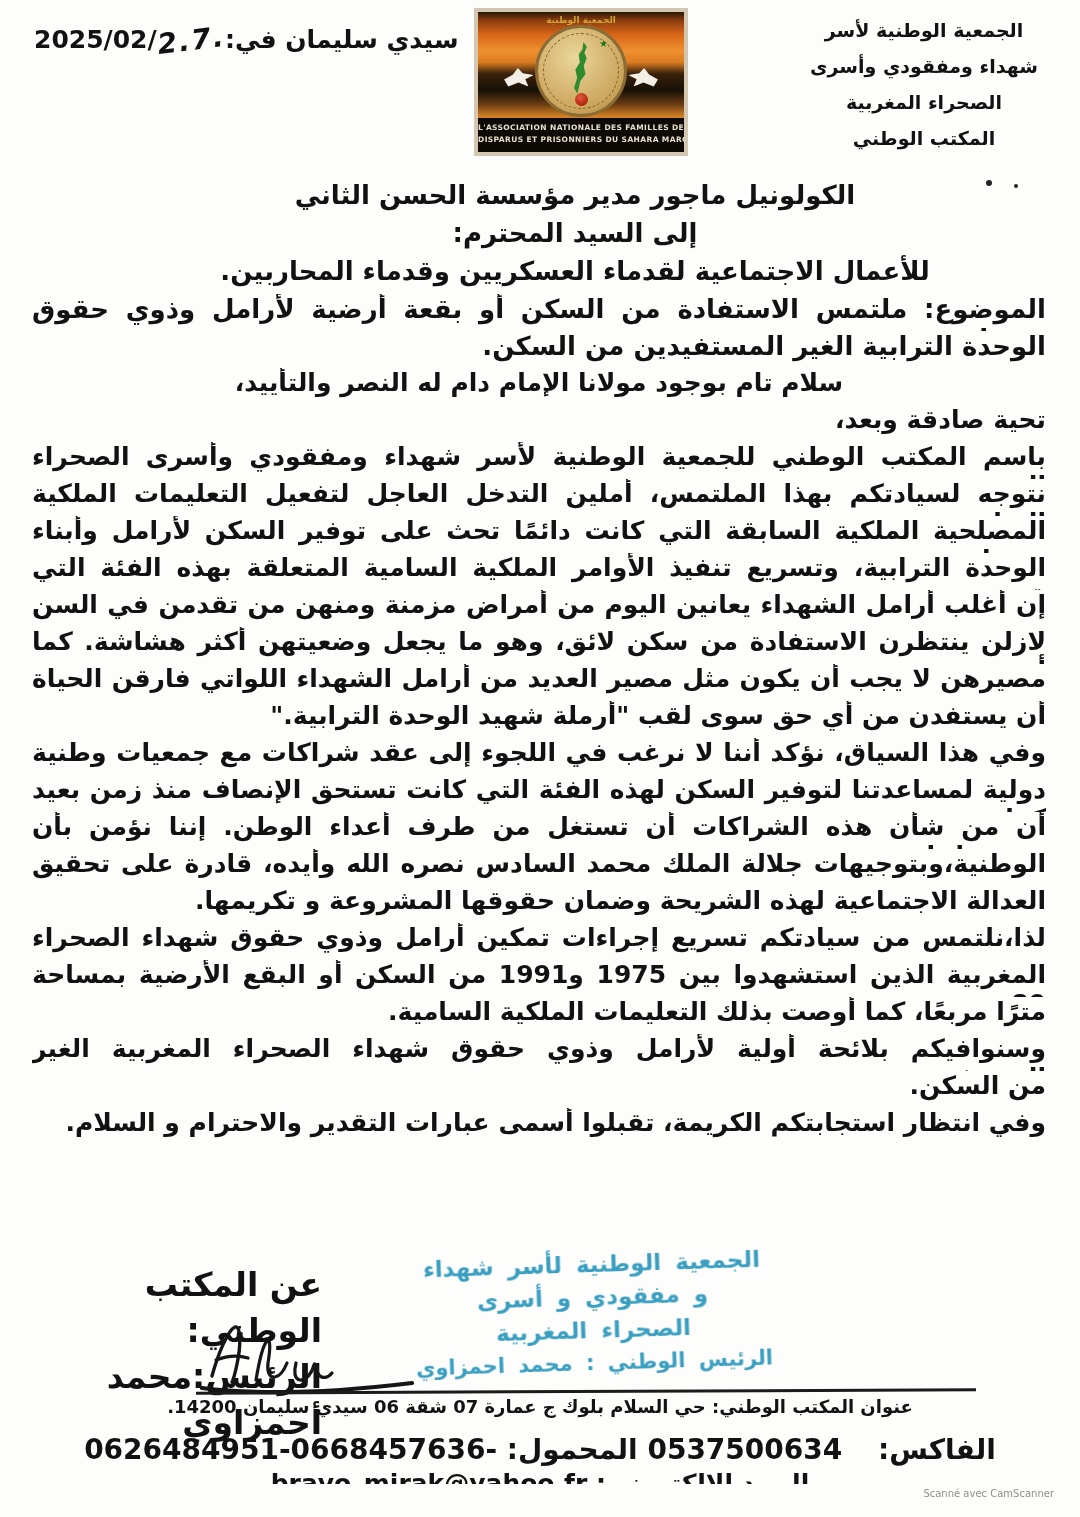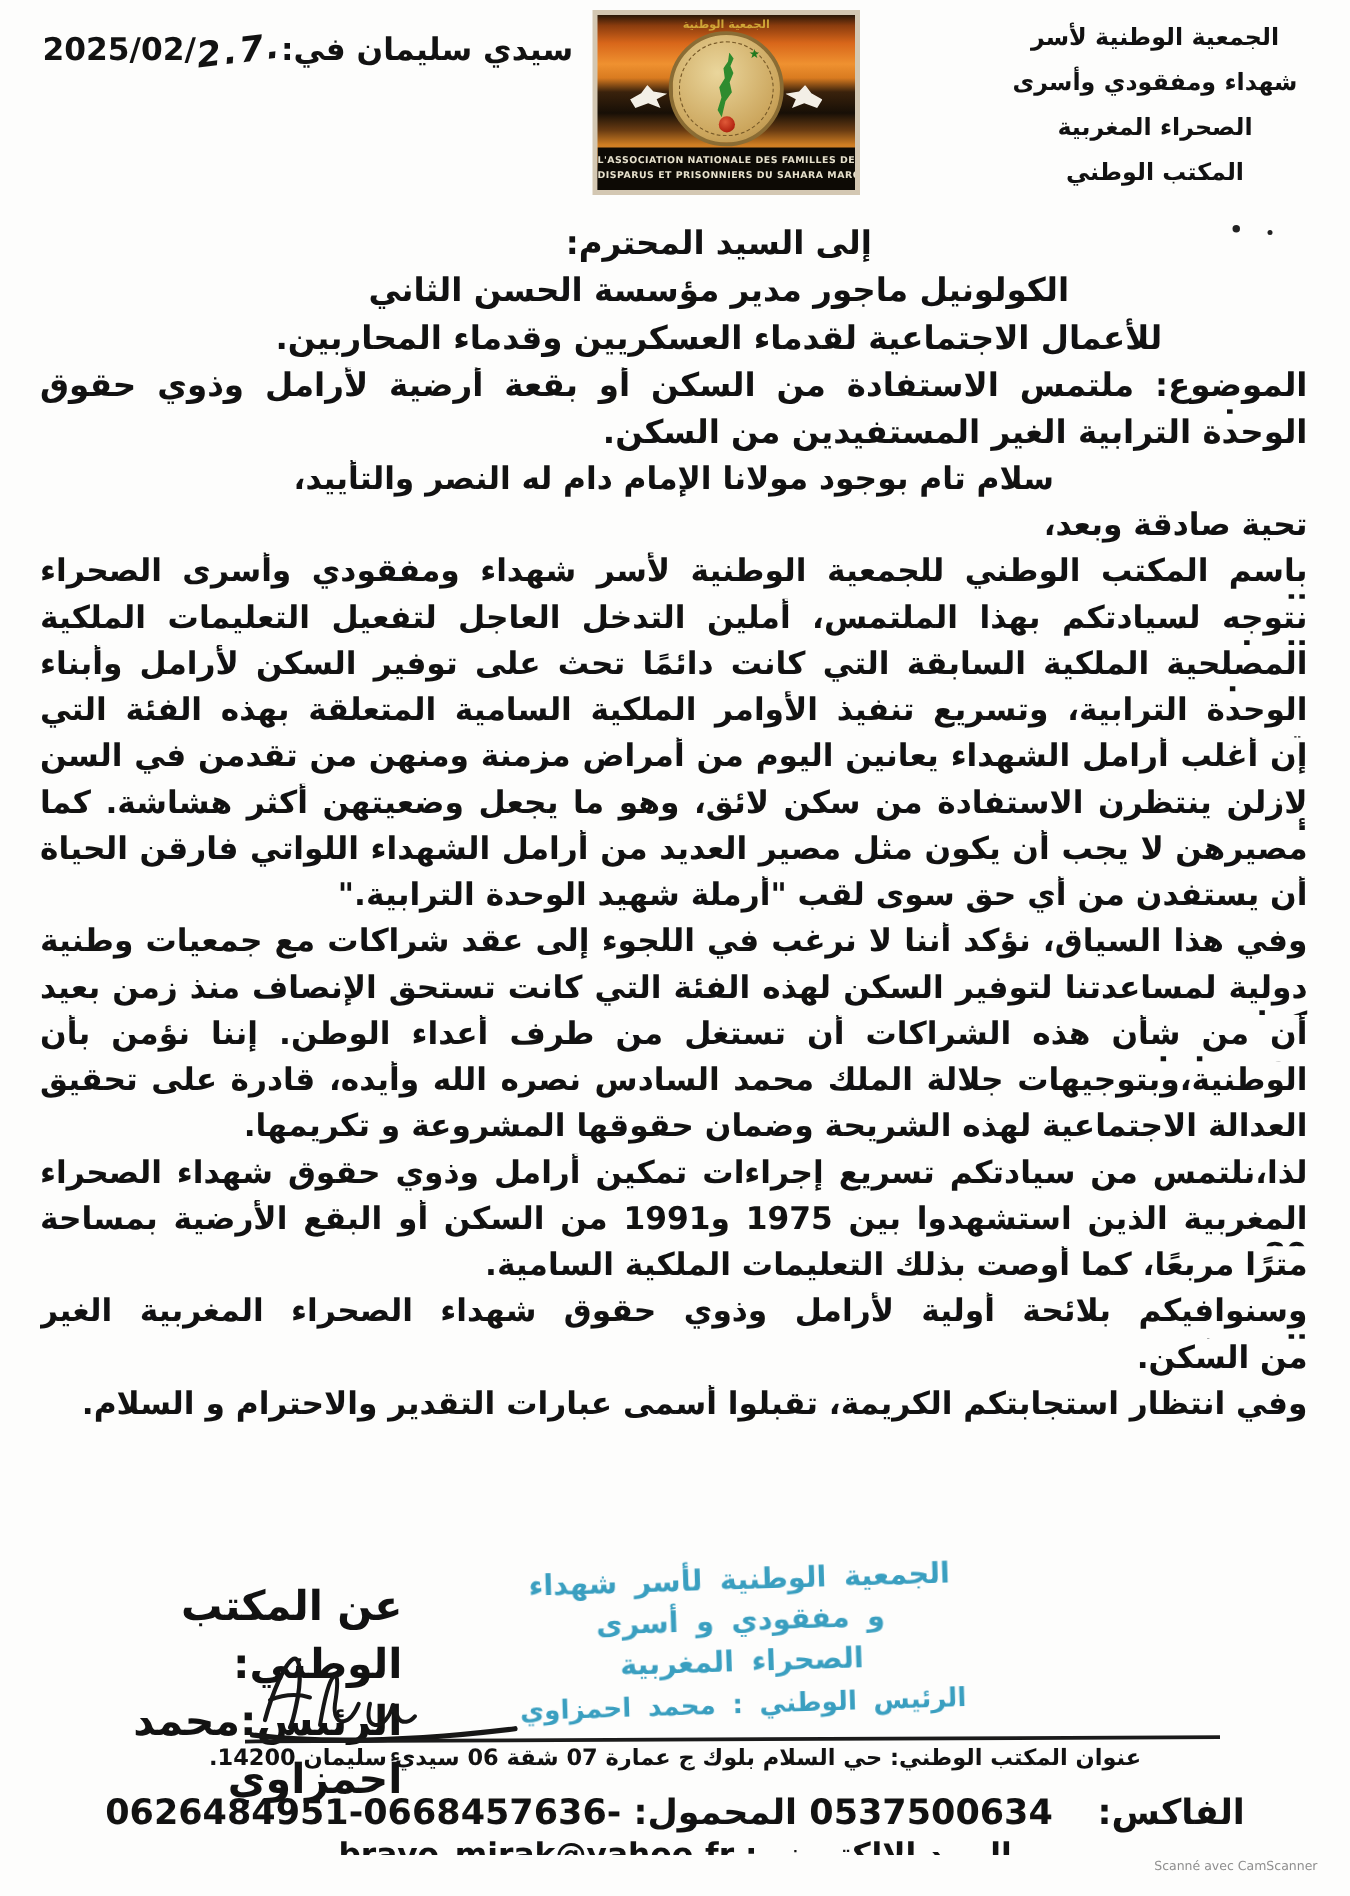--- a/index.html
+++ b/index.html
@@ -92,22 +92,22 @@
     <div>الجمعية الوطنية لأسر</div>
     <div>شهداء ومفقودي وأسرى</div>
     <div>الصحراء المغربية</div>
     <div>المكتب الوطني</div>
   </div>
 
   <span class="dotA"></span>
   <span class="dotB"></span>
 
   <div class="addressee">
+    <div>الكولونيل ماجور مدير مؤسسة الحسن الثاني</div>
     <div>إلى السيد المحترم:</div>
-    <div>الكولونيل ماجور مدير مؤسسة الحسن الثاني</div>
     <div>للأعمال الاجتماعية لقدماء العسكريين وقدماء المحاربين.</div>
   </div>
 
   <div class="bodytext">
     <div class="bl subj">الموضوع: ملتمس الاستفادة من السكن أو بقعة أرضية لأرامل وذوي حقوق شهداء</div>
     <div class="bl subj end">الوحدة الترابية الغير المستفيدين من السكن.</div>
     <div class="bl center">سلام تام بوجود مولانا الإمام دام له النصر والتأييد،</div>
     <div class="bl end">تحية صادقة وبعد،</div>
 
     <div class="bl">باسم المكتب الوطني للجمعية الوطنية لأسر شهداء ومفقودي وأسرى الصحراء المغربية،</div>

